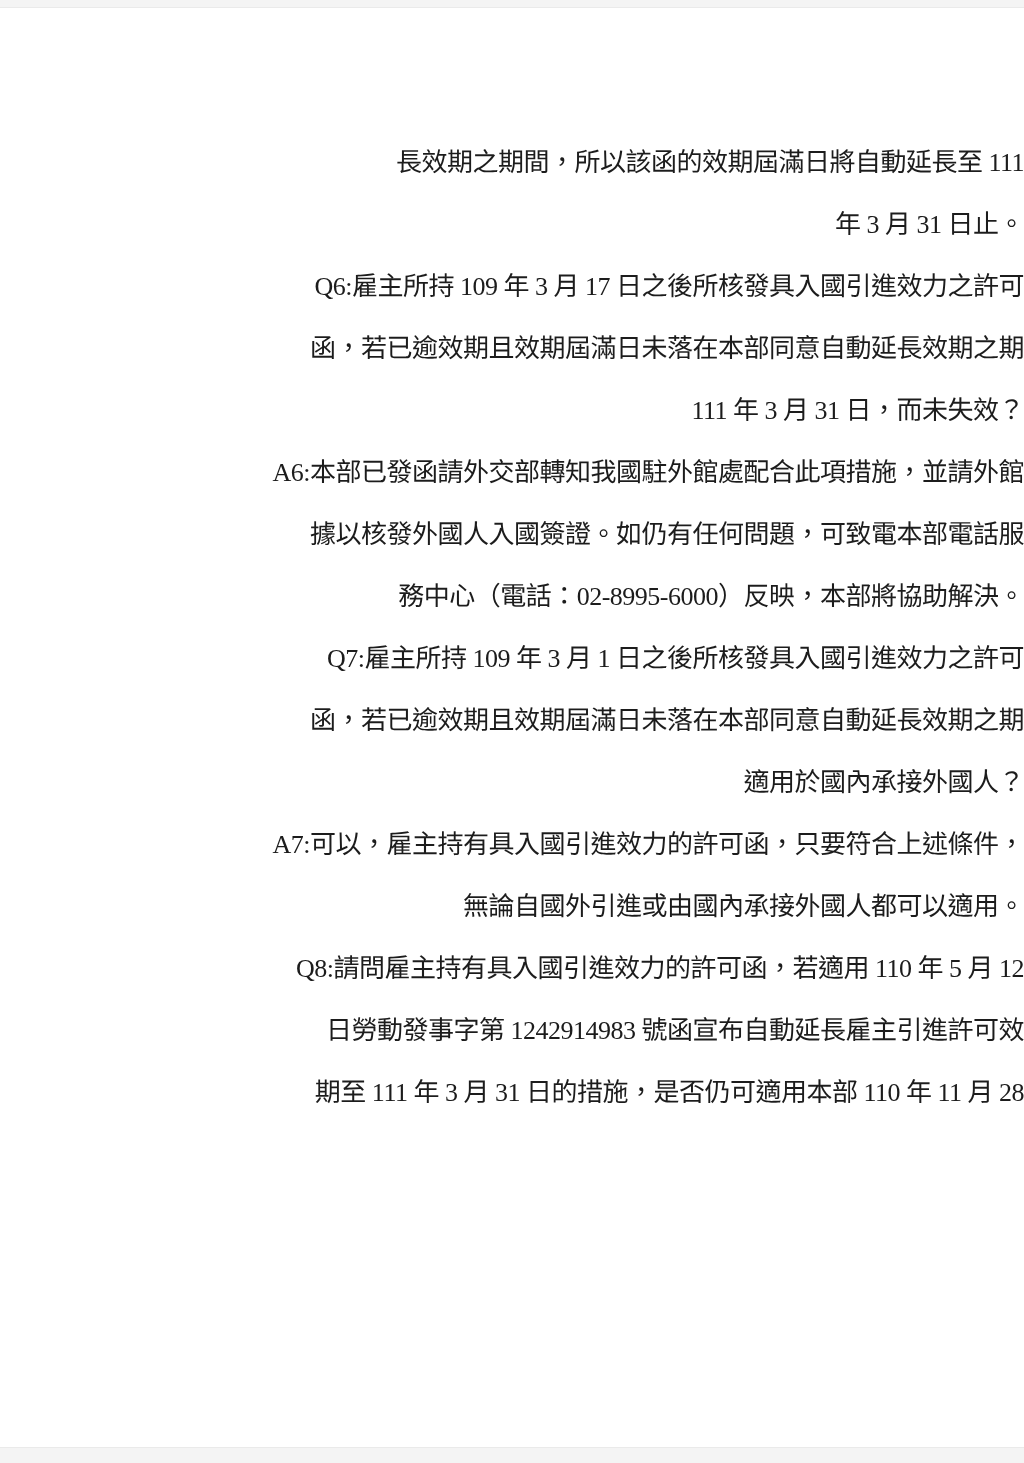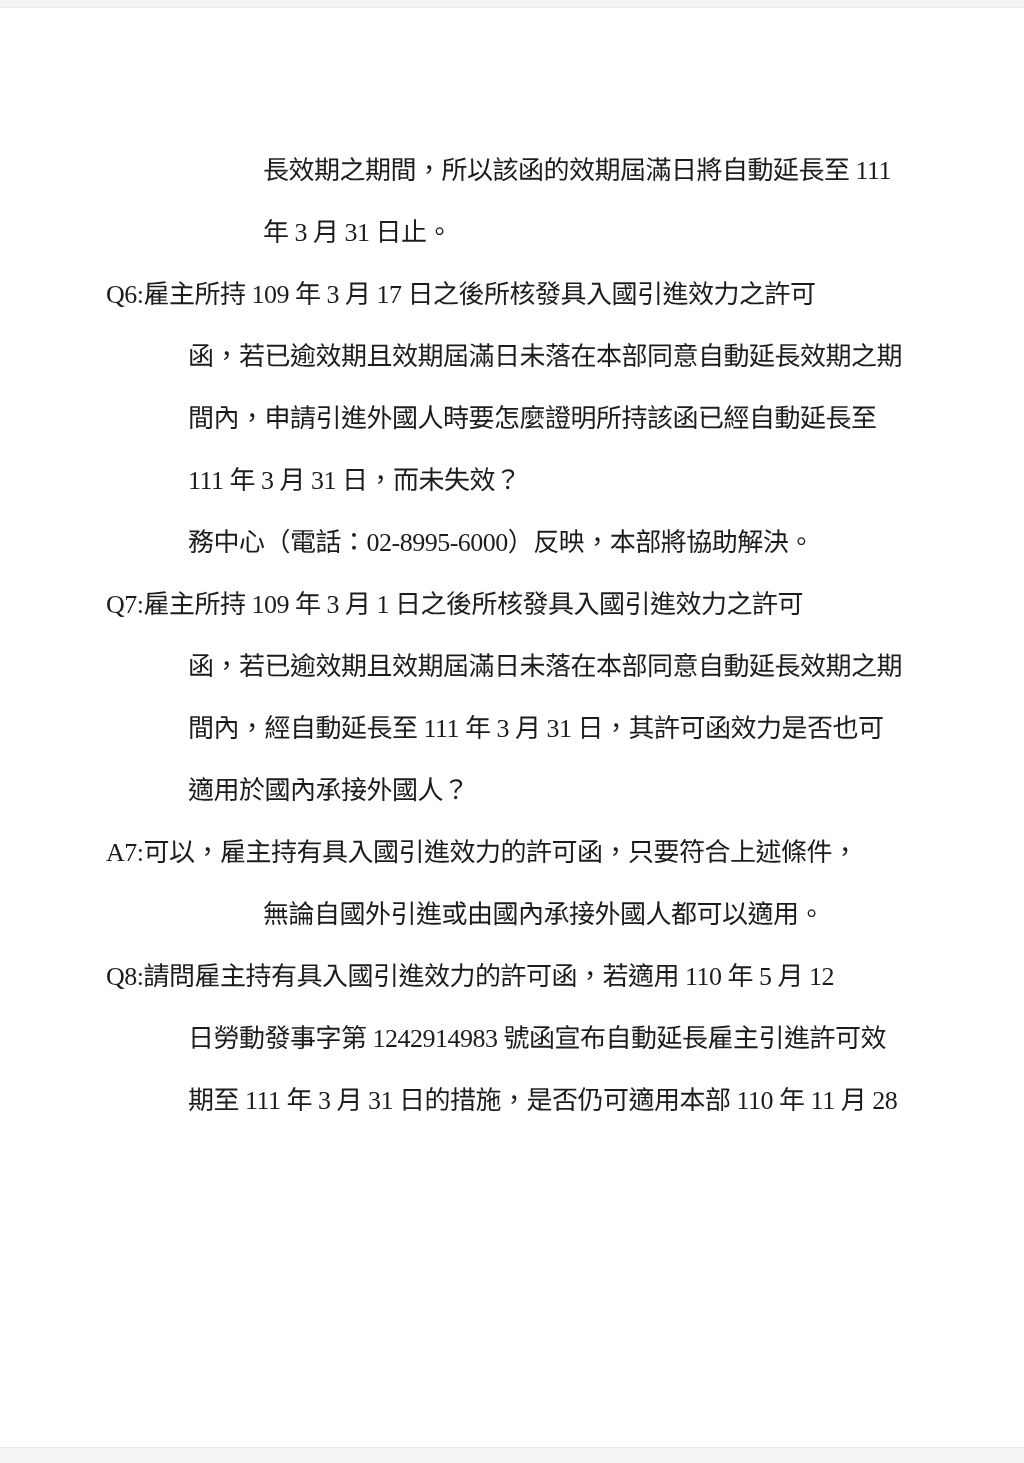--- a/index.html
+++ b/index.html
@@ -27,25 +27,26 @@
     height: 7px;
     border-bottom: 1px solid #eaeaea;
   }
   .edge-strip.bottom {
     bottom: 0;
     height: 15px;
     border-top: 1px solid #eaeaea;
   }
   .text-block {
     position: absolute;
-    top: 8px;
+    top: 0;
     left: 0;
     width: 100%;
     padding-top: 132px;
     box-sizing: border-box;
+    text-align: right;
   }
   .line {
     height: 62px;
     line-height: 62px;
     font-size: 26px;
     letter-spacing: -0.5px;
     white-space: nowrap;
   }
   .line.label { padding-left: 106px; }
   .line.body  { padding-left: 188px; }
@@ -55,26 +56,26 @@
 <body>
 
 <div class="page">
   <div class="edge-strip top"></div>
   <div class="text-block">
 
   <div class="line deep">長效期之期間，所以該函的效期屆滿日將自動延長至 111</div>
       <div class="line deep">年 3 月 31 日止。</div>
       <div class="line label">Q6:雇主所持 109 年 3 月 17 日之後所核發具入國引進效力之許可</div>
       <div class="line body">函，若已逾效期且效期屆滿日未落在本部同意自動延長效期之期</div>
-      <div class="line body">間內，申請引進外國人時要怎麼證明所持該函已經自動延長至</div>
       <div class="line body">111 年 3 月 31 日，而未失效？</div>
+      <div class="line label">A6:本部已發函請外交部轉知我國駐外館處配合此項措施，並請外館</div>
+      <div class="line body">據以核發外國人入國簽證。如仍有任何問題，可致電本部電話服</div>
       <div class="line body">務中心（電話：02-8995-6000）反映，本部將協助解決。</div>
       <div class="line label">Q7:雇主所持 109 年 3 月 1 日之後所核發具入國引進效力之許可</div>
       <div class="line body">函，若已逾效期且效期屆滿日未落在本部同意自動延長效期之期</div>
-      <div class="line body">間內，經自動延長至 111 年 3 月 31 日，其許可函效力是否也可</div>
       <div class="line body">適用於國內承接外國人？</div>
       <div class="line label">A7:可以，雇主持有具入國引進效力的許可函，只要符合上述條件，</div>
       <div class="line deep">無論自國外引進或由國內承接外國人都可以適用。</div>
       <div class="line label">Q8:請問雇主持有具入國引進效力的許可函，若適用 110 年 5 月 12</div>
       <div class="line body">日勞動發事字第 1242914983 號函宣布自動延長雇主引進許可效</div>
       <div class="line body">期至 111 年 3 月 31 日的措施，是否仍可適用本部 110 年 11 月 28</div>
     </div>
   <div class="edge-strip bottom"></div>
 </div>
 

